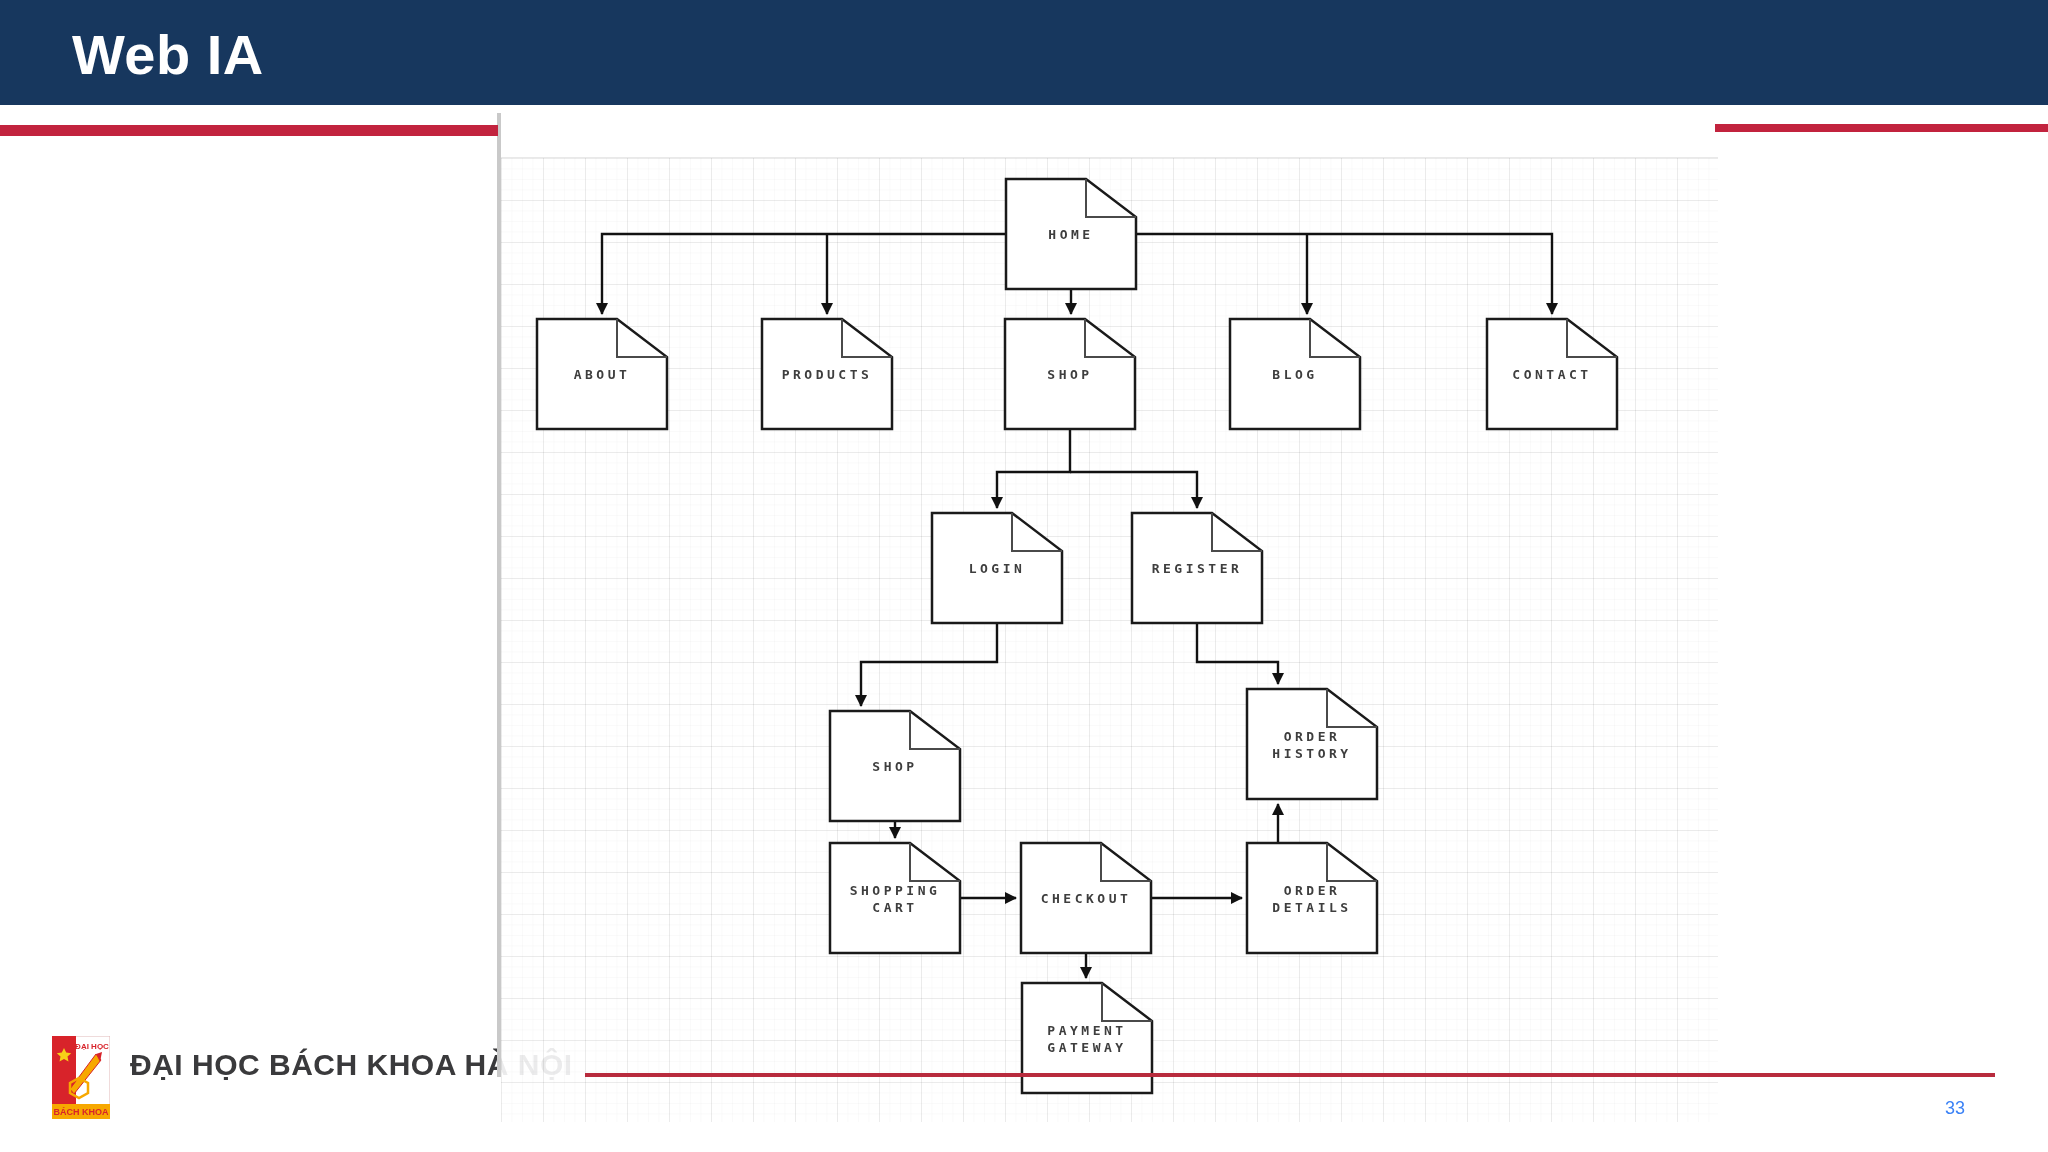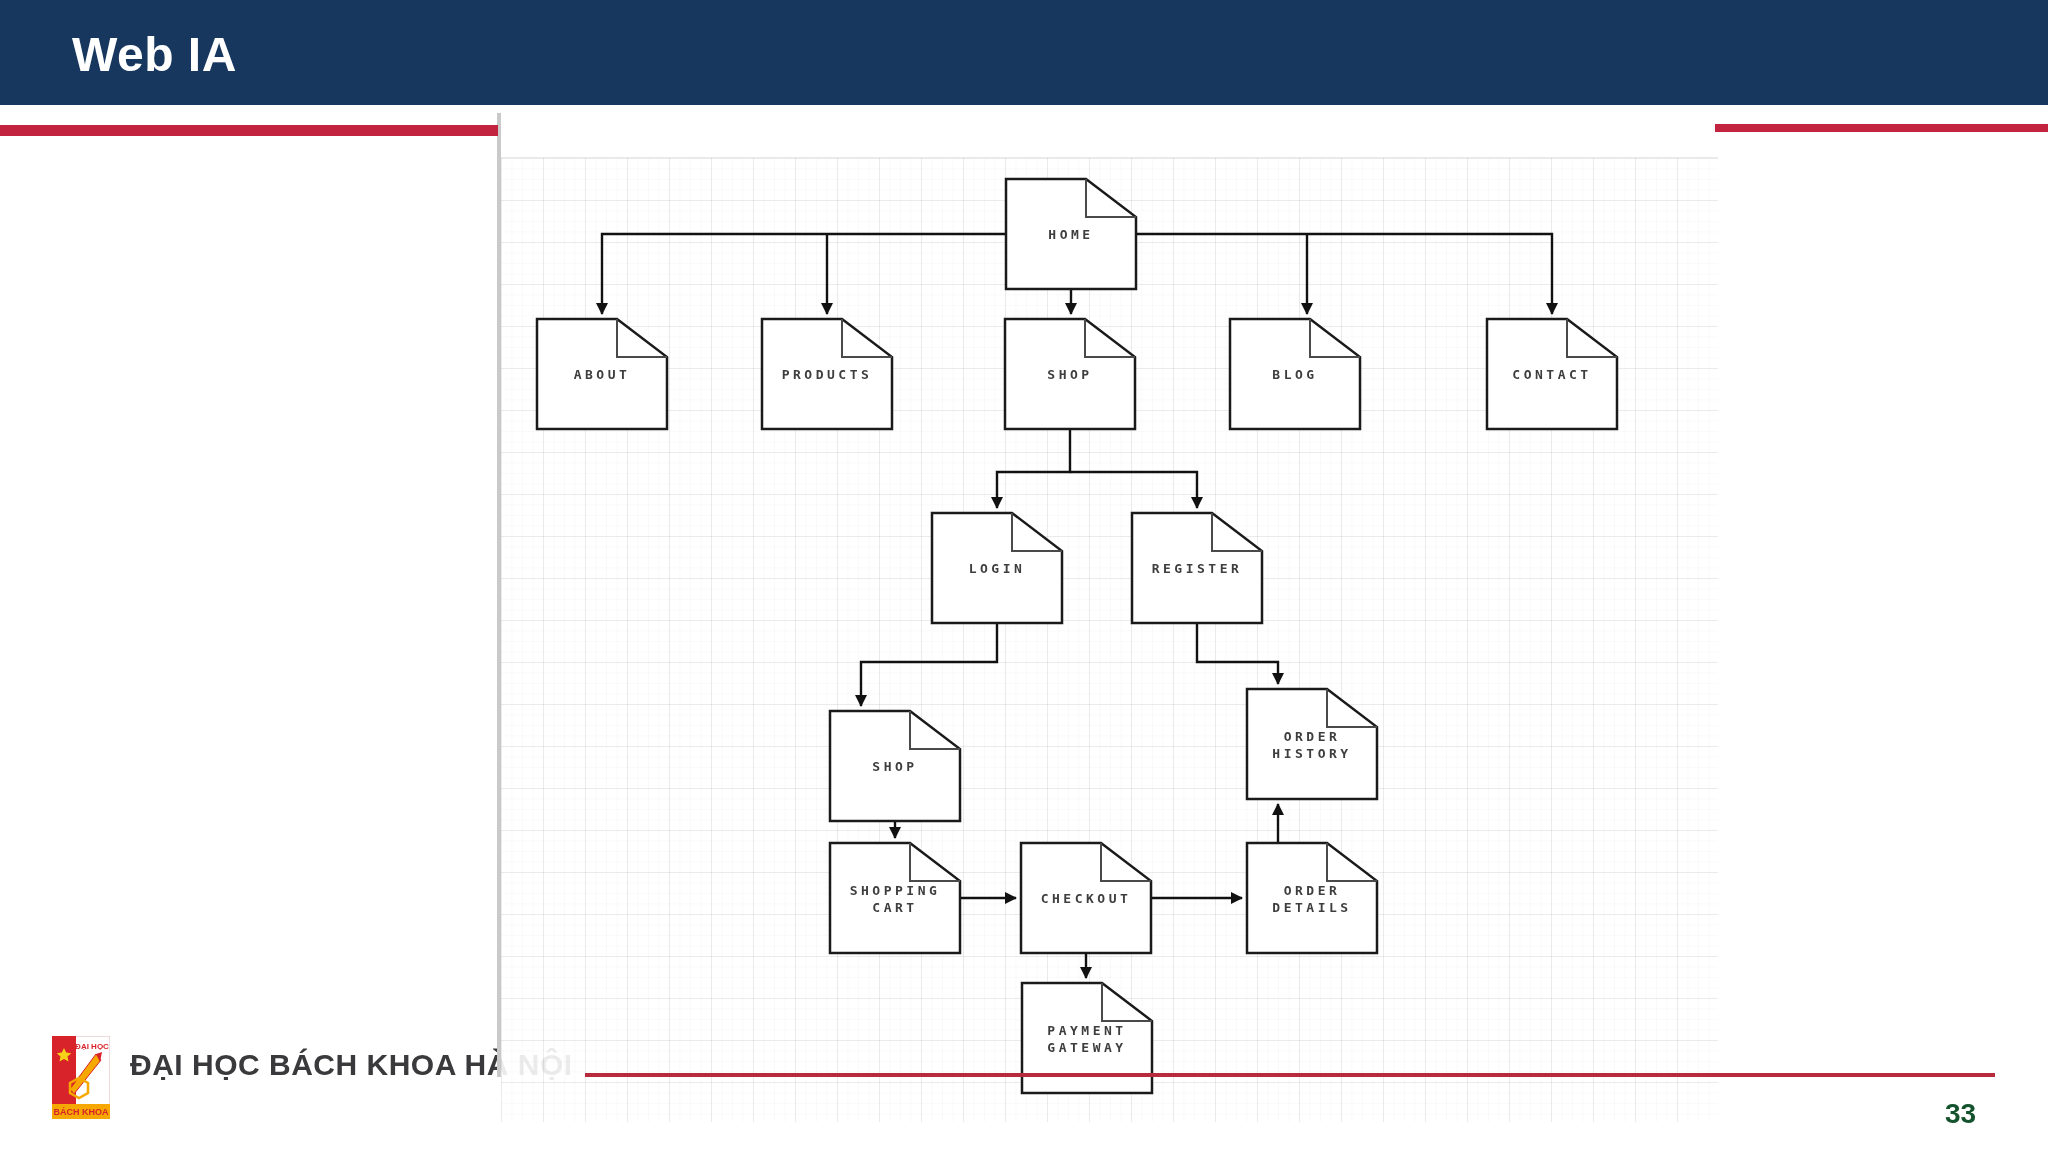--- a/index.html
+++ b/index.html
@@ -5,33 +5,33 @@
   html,body{margin:0;padding:0;}
   body{
     position:relative;width:2048px;height:1152px;overflow:hidden;
     background:#ffffff;font-family:"Liberation Sans",sans-serif;
   }
   .header-bar{
     position:absolute;left:0;top:0;width:2048px;height:105px;
     background:#17375E;display:flex;align-items:center;z-index:4;
   }
   .header-title{
-    color:#ffffff;font-size:48px;font-weight:bold;margin-left:72px;
+    color:#ffffff;font-size:56px;font-weight:bold;margin-left:72px;
     letter-spacing:0.5px;padding-top:4px;
   }
   .red-line-left{position:absolute;left:0;top:125px;width:498px;height:11px;background:#C2233E;z-index:4;}
   .red-line-right{position:absolute;left:1715px;top:124px;width:333px;height:8px;background:#C2233E;z-index:4;}
   .red-line-bottom{position:absolute;left:585px;top:1073px;width:1410px;height:4px;background:#B82B3D;z-index:5;}
 
   
   .footer-text{position:absolute;left:130px;top:1050px;z-index:1;color:#3a3a3c;white-space:nowrap;}
   .footer-title{font-size:30px;font-weight:bold;letter-spacing:0.5px;line-height:30px;}
   .footer-sub{font-size:18.5px;font-weight:bold;letter-spacing:0.8px;line-height:20px;margin-top:4px;color:#3a3a3c;}
   .footer-logo{position:absolute;left:52px;top:1036px;width:58px;height:83px;z-index:1;}
-  .page-number{position:absolute;left:1945px;top:1098px;font-size:28px;font-weight:bold;color:#14532d;z-index:5;}
+  .page-number{position:absolute;left:1945px;top:1098px;font-size:18px;font-weight:normal;color:#3b82f6;z-index:5;}
 
   
   .canvas-strip{position:absolute;left:497px;top:113px;width:4px;height:964px;background:#c9c9c9;z-index:3;}
   .canvas{
     position:absolute;left:501px;top:113px;width:1217px;height:964px;z-index:2;
     background-color:rgba(255,255,255,0.9);
     background-image:
       linear-gradient(to right, rgba(0,0,0,0.06) 1px, transparent 1px),
       linear-gradient(to bottom, rgba(0,0,0,0.06) 1px, transparent 1px),
       linear-gradient(to right, rgba(0,0,0,0.02) 1px, transparent 1px),

